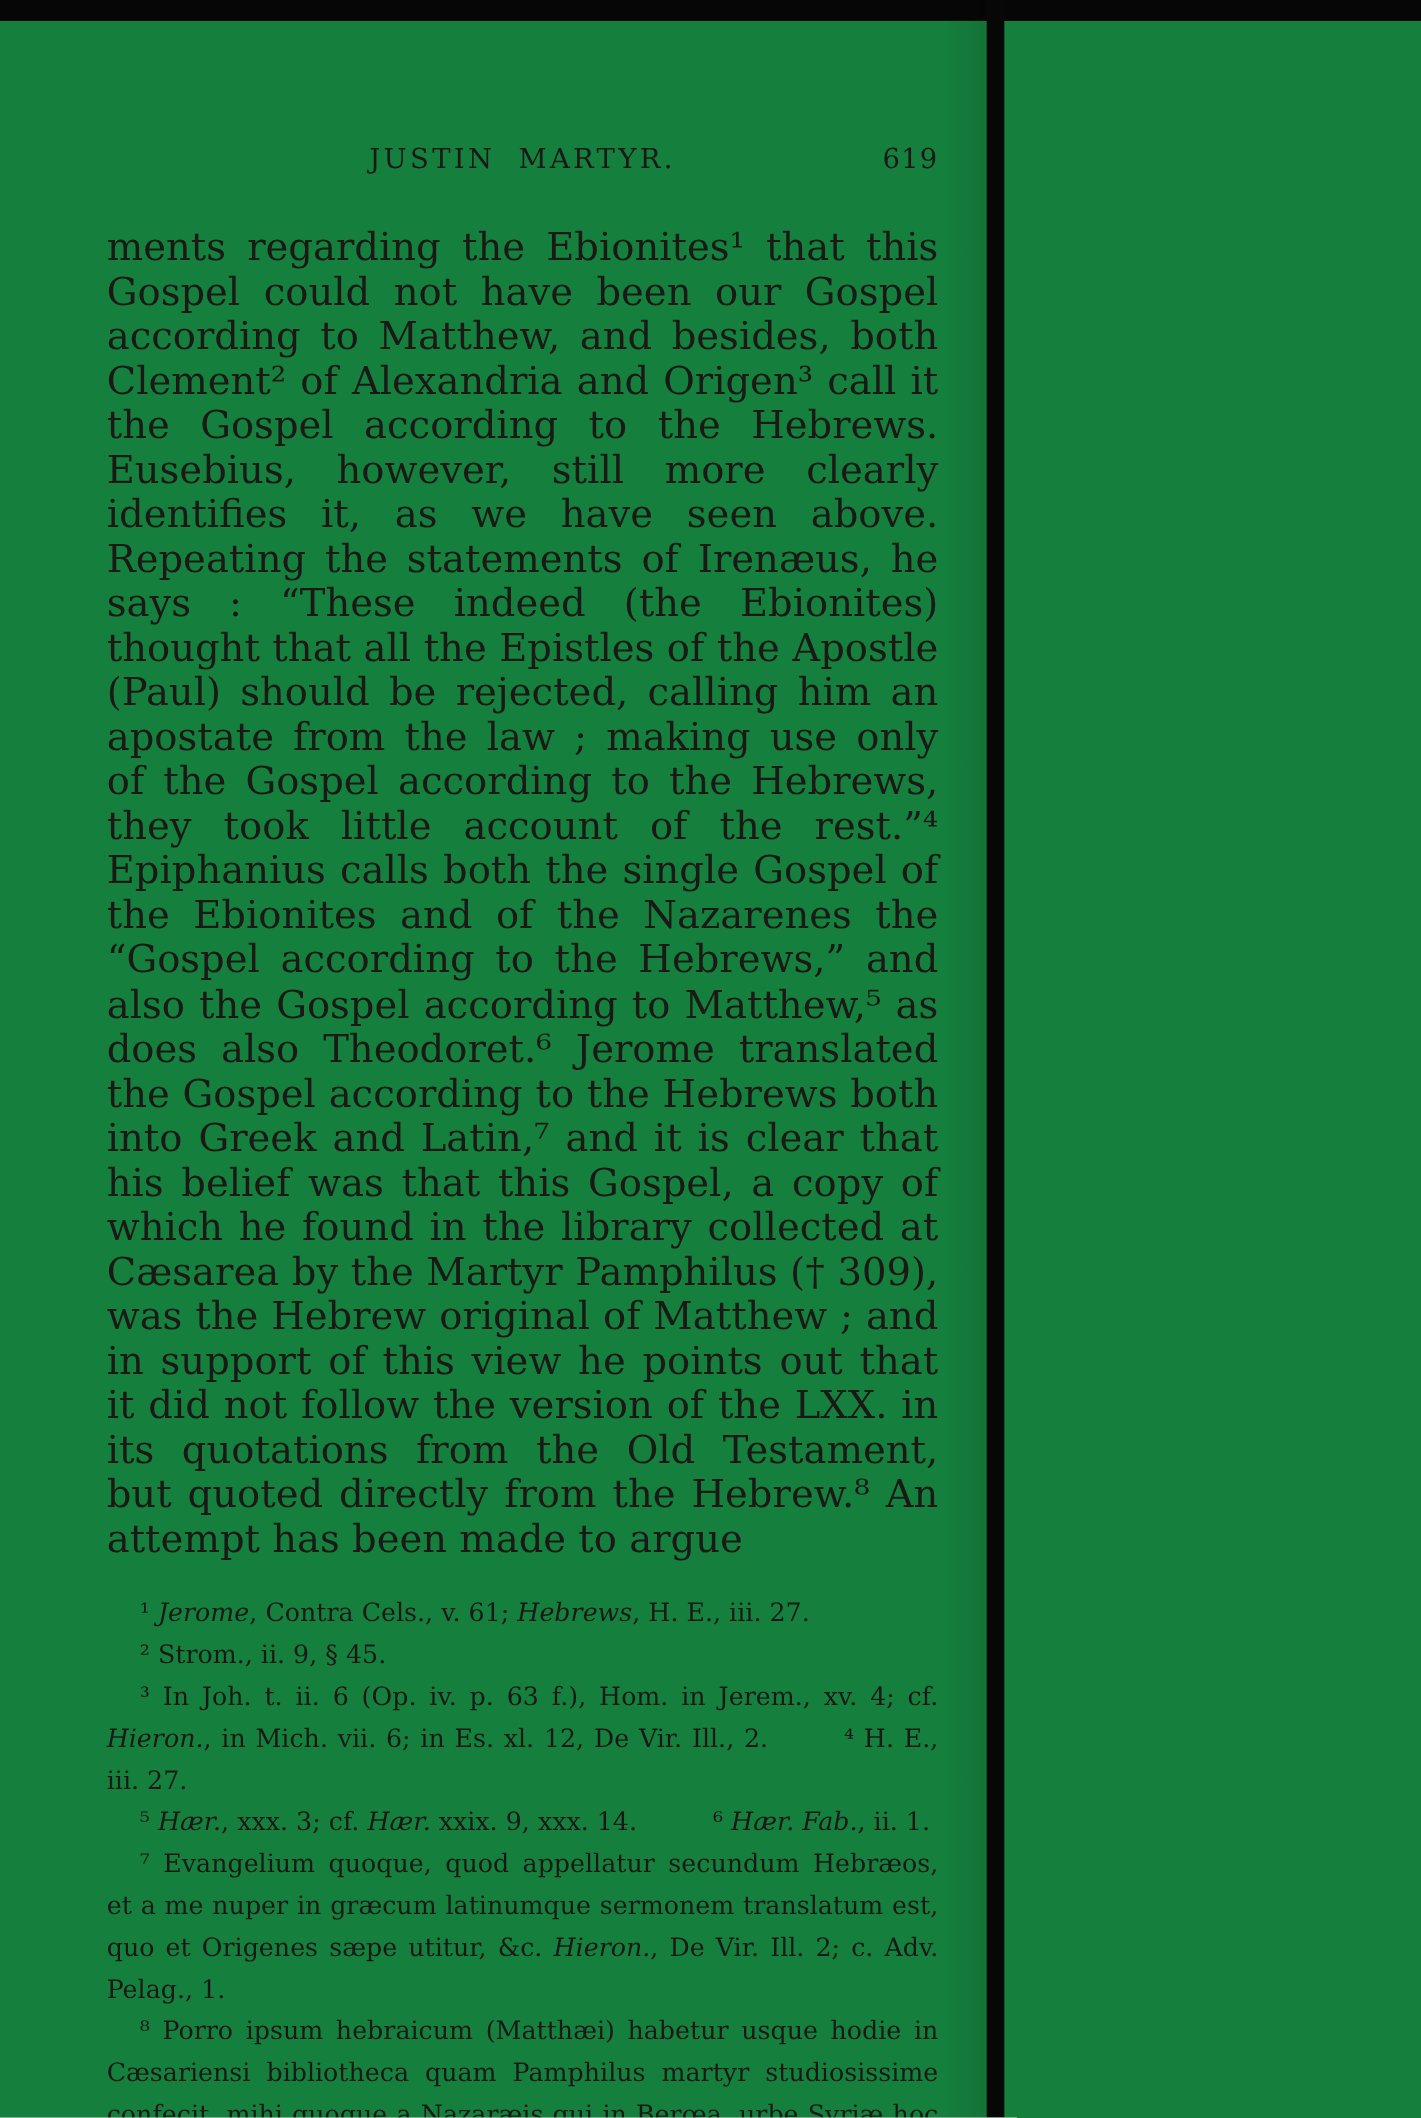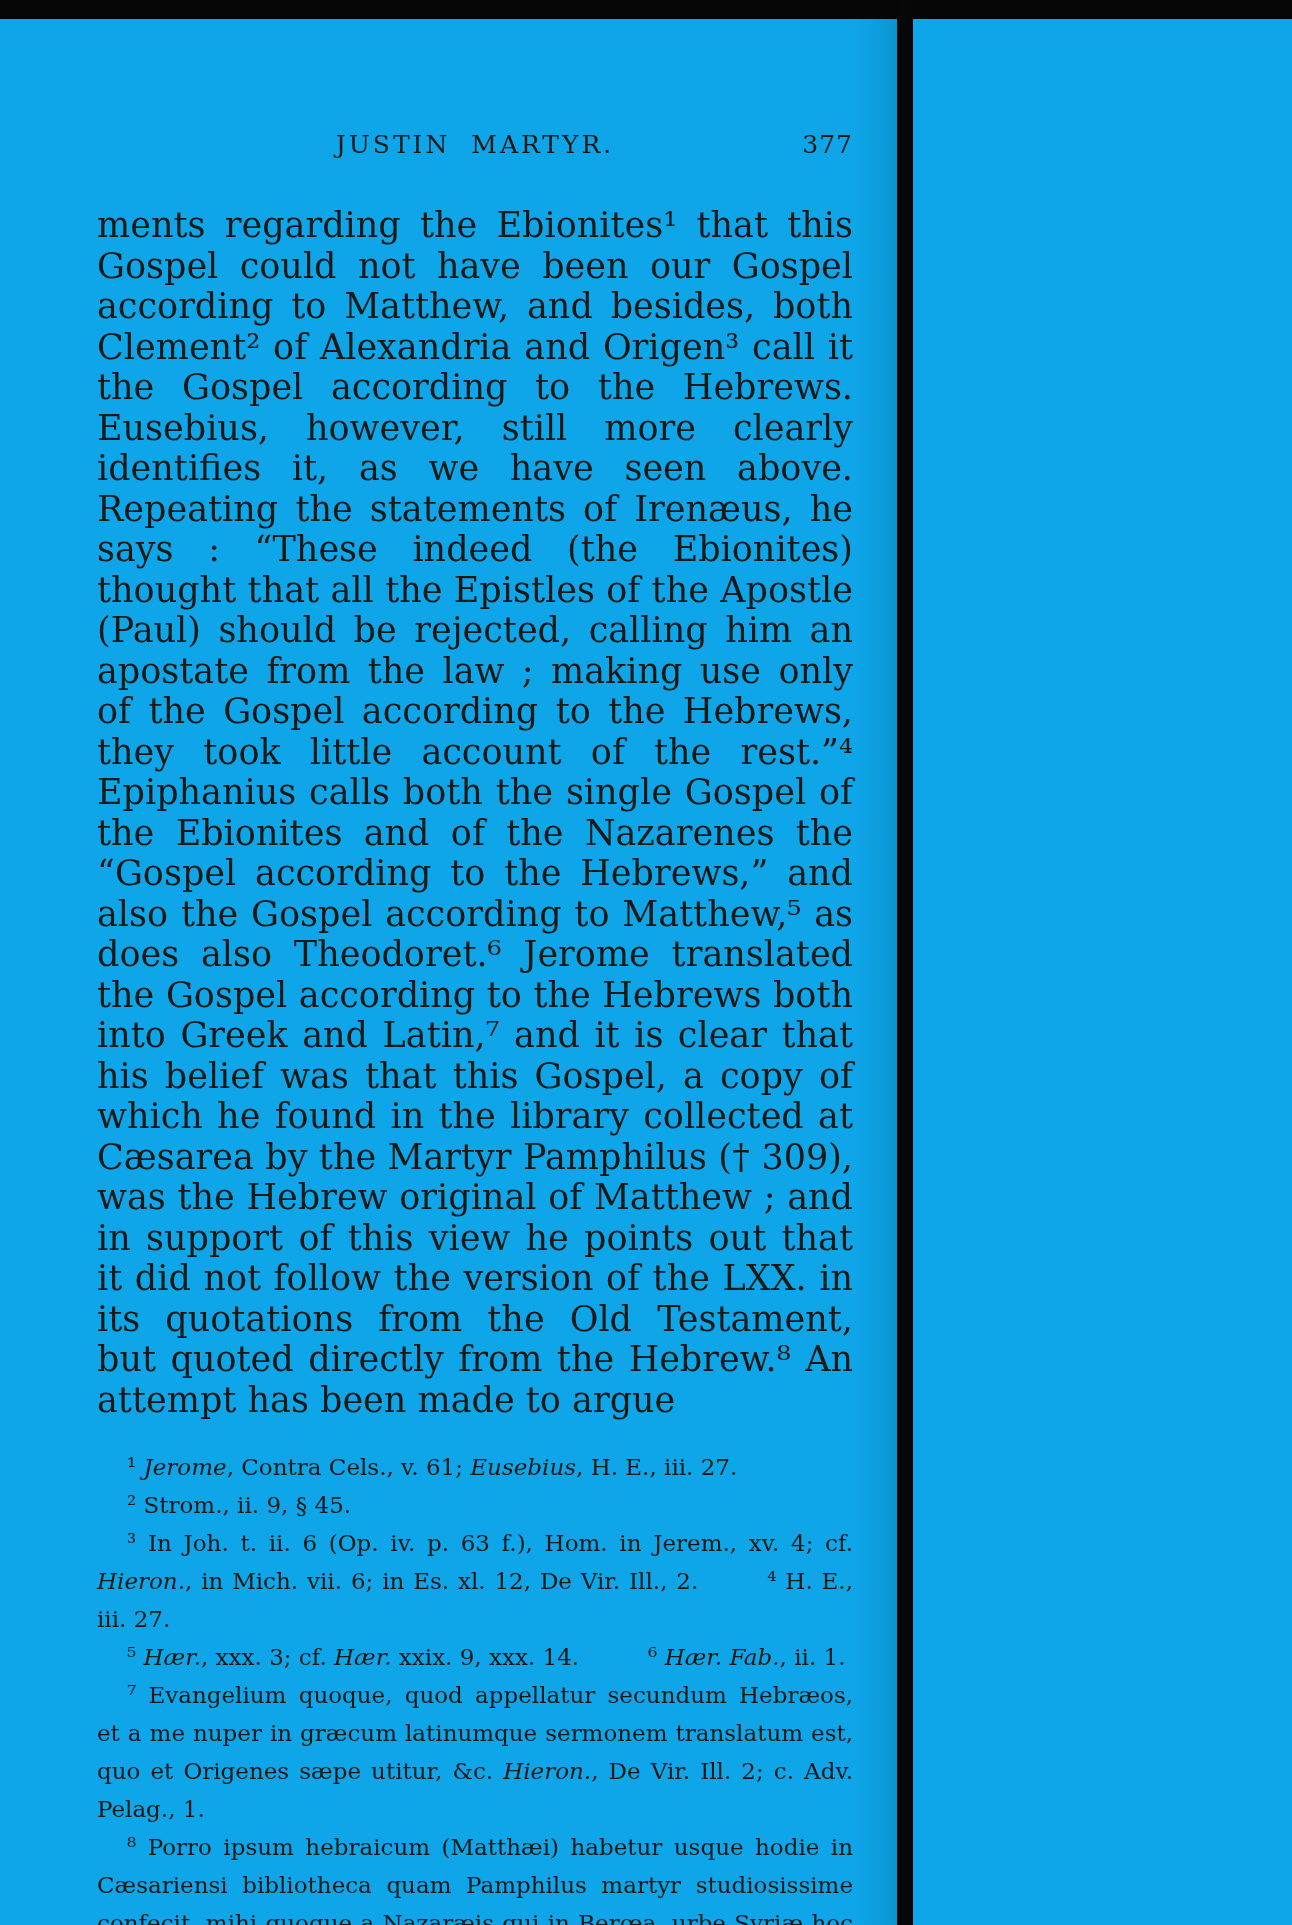--- a/index.html
+++ b/index.html
@@ -2,21 +2,21 @@
 <html><head>
 <meta charset="utf-8">
 <style>
   * { margin: 0; padding: 0; box-sizing: border-box; }
   html, body { background: #d8d8d4; }
   .page {
     position: relative;
     width: 1292px;
     height: 1925px;
     margin: 0 auto;
-    background: #0ea5e9;
+    background: #15803d;
     overflow: hidden;
     font-family: "DejaVu Serif", "Liberation Serif", serif;
     color: #1a1916;
   }
   .scan-bar-top {
     position: absolute;
     top: 0; left: 0;
     width: 100%; height: 19px;
     background: #060606;
   }
@@ -72,27 +72,27 @@
 <body>
 
 <div class="page">
   <div class="scan-bar-top"></div>
   <div class="scan-shadow-right"></div>
   <div class="scan-bar-right"></div>
 
   <div class="content">
     <div class="running-header">
       <span>JUSTIN MARTYR.</span>
-      <span class="pagenum">377</span>
+      <span class="pagenum">619</span>
     </div>
 
     <p class="body-text">ments regarding the Ebionites¹ that this Gospel could not have been our Gospel according to Matthew, and besides, both Clement² of Alexandria and Origen³ call it the Gospel according to the Hebrews.  Eusebius, however, still more clearly identifies it, as we have seen above.  Repeating the statements of Irenæus, he says : “These indeed (the Ebionites) thought that all the Epistles of the Apostle (Paul) should be rejected, calling him an apostate from the law ; making use only of the Gospel according to the Hebrews, they took little account of the rest.”⁴  Epiphanius calls both the single Gospel of the Ebionites and of the Nazarenes the “Gospel according to the Hebrews,” and also the Gospel according to Matthew,⁵ as does also Theodoret.⁶  Jerome translated the Gospel according to the Hebrews both into Greek and Latin,⁷ and it is clear that his belief was that this Gospel, a copy of which he found in the library collected at Cæsarea by the Martyr Pamphilus († 309), was the Hebrew original of Matthew ; and in support of this view he points out that it did not follow the version of the LXX. in its quotations from the Old Testament, but quoted directly from the Hebrew.⁸  An attempt has been made to argue</p>
 
     <div class="footnotes">
-        <p class="footnote">¹ <i>Jerome</i>, Contra Cels., v. 61; <i>Eusebius</i>, H. E., iii. 27.</p>
+        <p class="footnote">¹ <i>Jerome</i>, Contra Cels., v. 61; <i>Hebrews</i>, H. E., iii. 27.</p>
         <p class="footnote">² Strom., ii. 9, § 45.</p>
         <p class="footnote">³ In Joh. t. ii. 6 (Op. iv. p. 63 f.), Hom. in Jerem., xv. 4; cf. <i>Hieron.</i>, in Mich. vii. 6; in Es. xl. 12, De Vir. Ill., 2.   ⁴ H. E., iii. 27.</p>
         <p class="footnote">⁵ <i>Hær.</i>, xxx. 3; cf. <i>Hær.</i> xxix. 9, xxx. 14.   ⁶ <i>Hær. Fab.</i>, ii. 1.</p>
         <p class="footnote">⁷ Evangelium quoque, quod appellatur secundum Hebræos, et a me nuper in græcum latinumque sermonem translatum est, quo et Origenes sæpe utitur, &amp;c.  <i>Hieron.</i>, De Vir. Ill. 2; c. Adv. Pelag., 1.</p>
         <p class="footnote">⁸ Porro ipsum hebraicum (Matthæi) habetur usque hodie in Cæsariensi bibliotheca quam Pamphilus martyr studiosissime confecit, mihi quoque a Nazaræis qui in Berœa, urbe Syriæ hoc volumine utuntur, describendi facultas fuit, in quo animadvertendum, quod ubicunque Evangelista sive ex persona Domini Salvatoris veteris Scripturæ testimoniis utitur, non sequatur LXX translatorum auctoritatem sed hebraicam, &amp;c. &amp;c.  De Vir. Ill., 3.</p>
       </div>
   </div>
 </div>
 
 </body></html>

